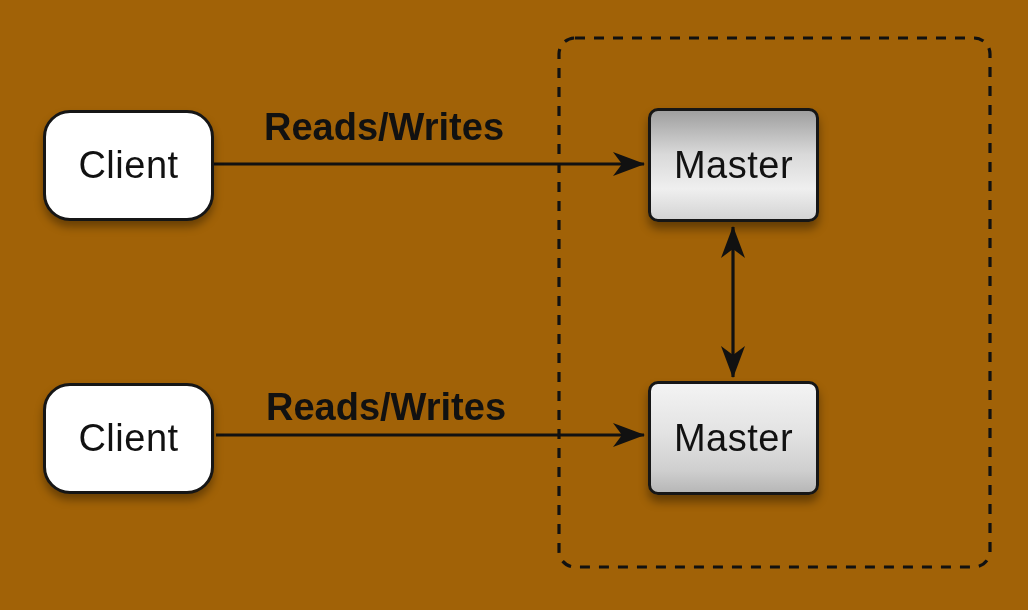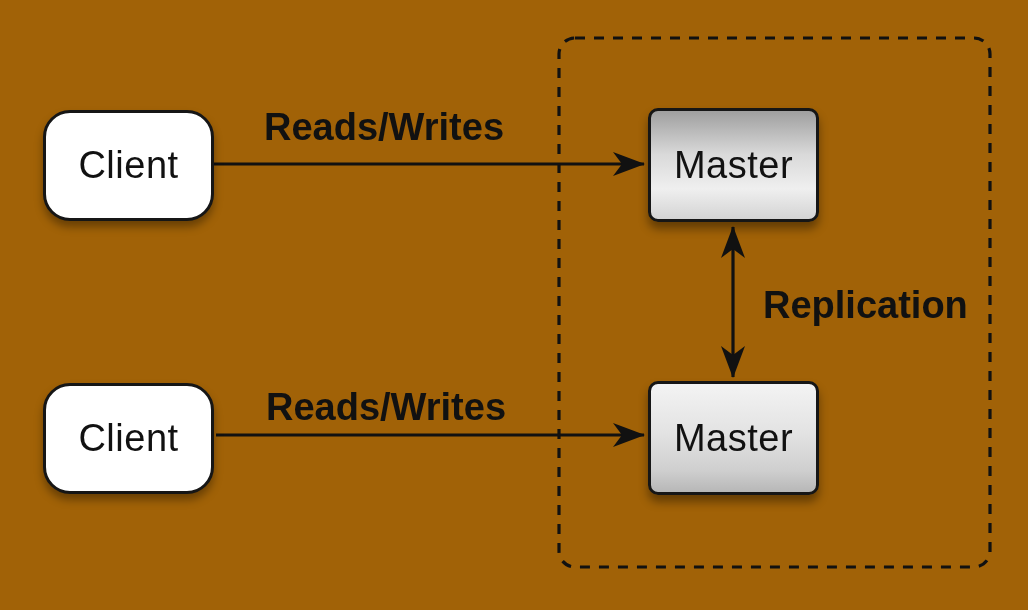--- a/index.html
+++ b/index.html
@@ -105,15 +105,14 @@
   </div>
 
   <div id="master-bottom" class="node master-node master-bottom-fill">
     <span>Master</span>
   </div>
 
   <div id="label-reads-writes-top" class="edge-label">Reads/Writes</div>
 
   <div id="label-reads-writes-bottom" class="edge-label">Reads/Writes</div>
 
-  <div id="label-replication" class="edge-label">Replication</div>
 
 </div>
 
 </body></html>

